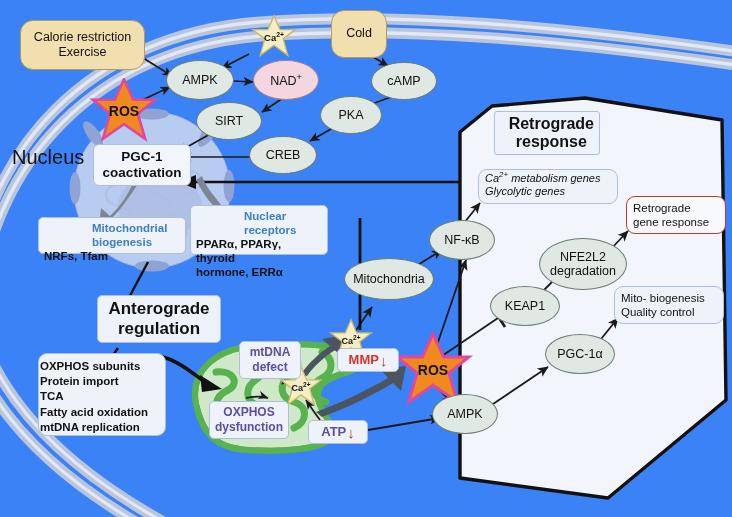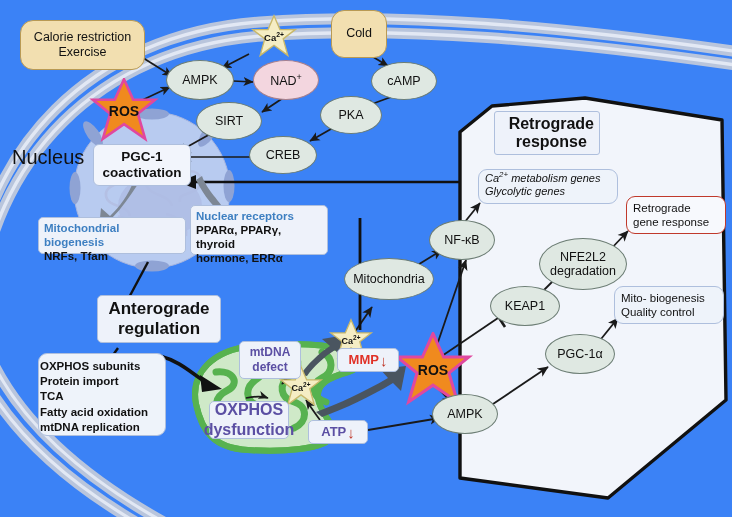--- a/index.html
+++ b/index.html
@@ -30,21 +30,21 @@
     font-size:12.5px;line-height:1.22;color:#111;padding:2px 4px;
   }
 
   
   .info{
     background:#eef2fa;border:1px solid #aebfdd;border-radius:5px;
     font-size:12px;line-height:1.22;color:#111;padding:3px 5px;
     box-sizing:border-box;
   }
   .info.soft{border-radius:9px;background:#eef3fa;}
-  .info .hl{color:#3d7fc1;font-weight:bold;}
+  .info .hl{color:#3d7fc1;font-weight:bold;margin-left:48px;}
   .info.redline{border:1.8px solid #c0392b;border-radius:9px;background:#f7f9fd;}
   .info.purple{color:#5b4fa3;font-weight:bold;text-align:center;}
   .info.bold{font-weight:bold;}
   .info.title{
     font-size:16px;font-weight:bold;text-align:center;line-height:1.15;
     border:1px solid #aebfdd;background:#eef2fa;border-radius:3px;
   }
   .info.big{font-size:17px;font-weight:bold;text-align:center;line-height:1.15;}
 
   .mmp{display:flex;align-items:center;justify-content:center;gap:1px;
@@ -372,21 +372,21 @@
 
   <div class="node info purple" style="left:239px;top:341px;width:62px;height:38px;
        display:flex;align-items:center;justify-content:center;font-size:12px;">
     <div>
       <div>mtDNA</div>
       <div>defect</div>
     </div>
   </div>
 
   <div class="node info purple" style="left:209px;top:401px;width:80px;height:38px;
-       display:flex;align-items:center;justify-content:center;font-size:16px;">
+       display:flex;align-items:center;justify-content:center;font-size:12px;">
     <div>
       <div>OXPHOS</div>
       <div>dysfunction</div>
     </div>
   </div>
 
   <div class="node info mmp" style="left:337px;top:348px;width:62px;height:24px;">
     <span class="lbl">MMP</span>
     <span class="arr">↓</span>
   </div>

